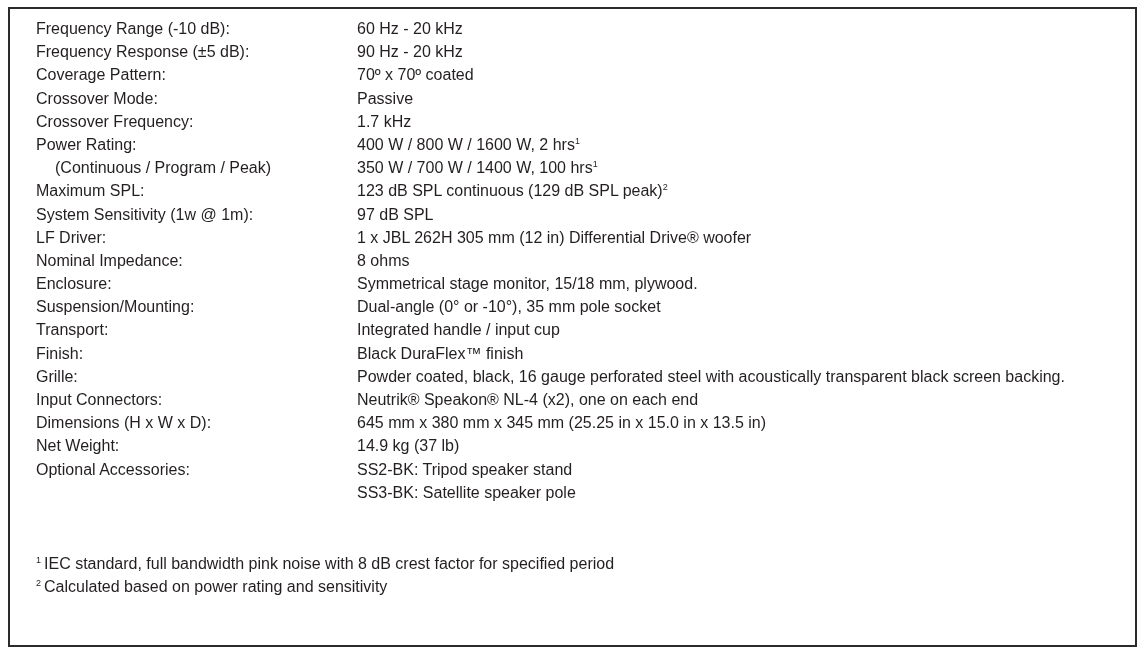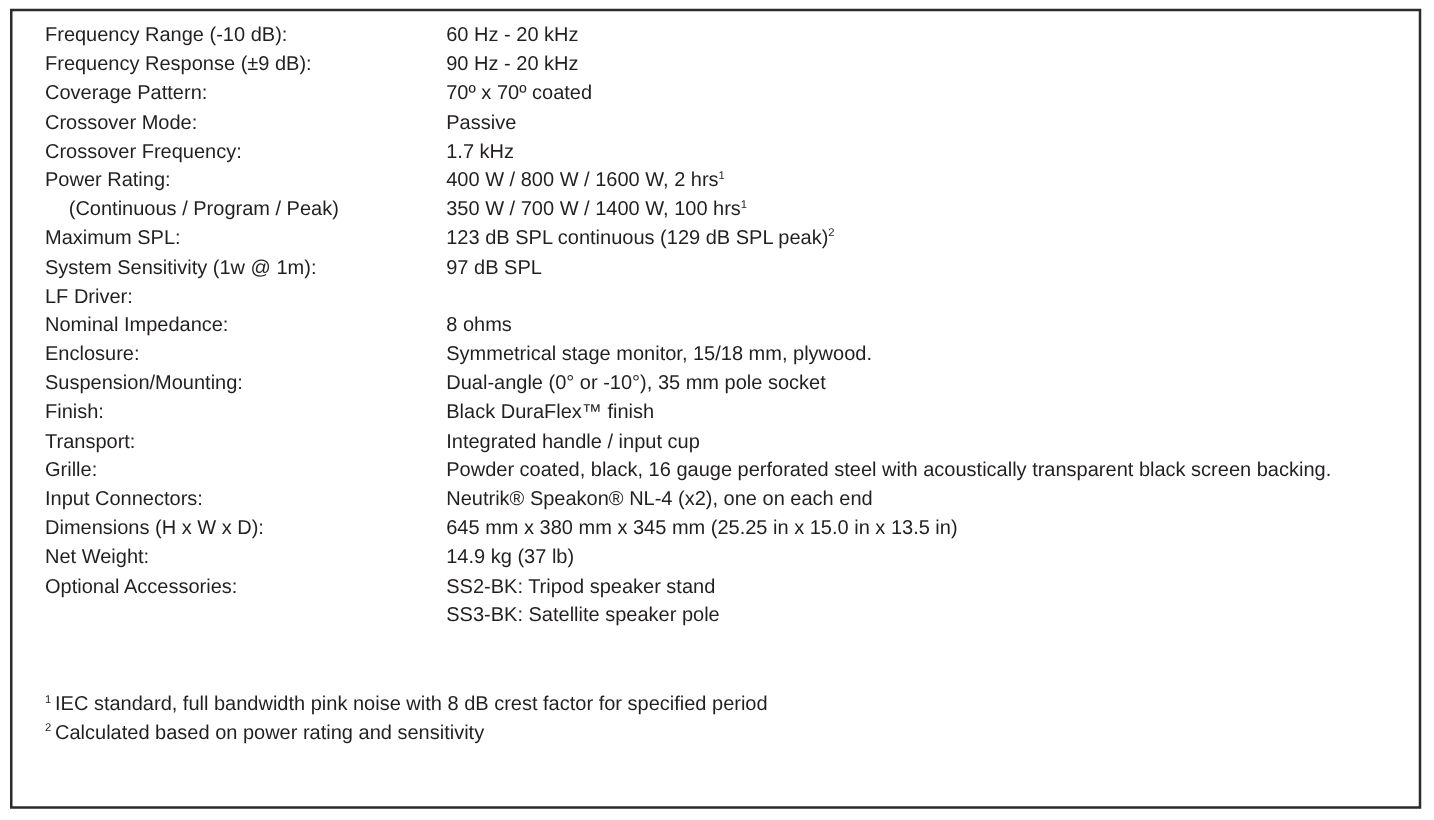--- a/index.html
+++ b/index.html
@@ -69,21 +69,21 @@
 </head>
 <body>
 
 <div class="spec-box">
   <div class="spec-table">
     <div class="spec-row">
       <span class="spec-label">Frequency Range (-10 dB):</span>
       <span class="spec-value"><span>60 Hz - 20 kHz</span><sup></sup></span>
     </div>
     <div class="spec-row">
-      <span class="spec-label">Frequency Response (±9 dB):</span>
+      <span class="spec-label">Frequency Response (±5 dB):</span>
       <span class="spec-value"><span>90 Hz - 20 kHz</span><sup></sup></span>
     </div>
     <div class="spec-row">
       <span class="spec-label">Coverage Pattern:</span>
       <span class="spec-value"><span>70º x 70º coated</span><sup></sup></span>
     </div>
     <div class="spec-row">
       <span class="spec-label">Crossover Mode:</span>
       <span class="spec-value"><span>Passive</span><sup></sup></span>
     </div>
@@ -102,40 +102,41 @@
     <div class="spec-row">
       <span class="spec-label">Maximum SPL:</span>
       <span class="spec-value"><span>123 dB SPL continuous (129 dB SPL peak)</span><sup>2</sup></span>
     </div>
     <div class="spec-row">
       <span class="spec-label">System Sensitivity (1w @ 1m):</span>
       <span class="spec-value"><span>97 dB SPL</span><sup></sup></span>
     </div>
     <div class="spec-row">
       <span class="spec-label">LF Driver:</span>
+      <span class="spec-value"><span>1 x JBL 262H 305 mm (12 in) Differential Drive® woofer</span><sup></sup></span>
     </div>
     <div class="spec-row">
       <span class="spec-label">Nominal Impedance:</span>
       <span class="spec-value"><span>8 ohms</span><sup></sup></span>
     </div>
     <div class="spec-row">
       <span class="spec-label">Enclosure:</span>
       <span class="spec-value"><span>Symmetrical stage monitor, 15/18 mm, plywood.</span><sup></sup></span>
     </div>
     <div class="spec-row">
       <span class="spec-label">Suspension/Mounting:</span>
       <span class="spec-value"><span>Dual-angle (0° or -10°), 35 mm pole socket</span><sup></sup></span>
     </div>
     <div class="spec-row">
+      <span class="spec-label">Transport:</span>
+      <span class="spec-value"><span>Integrated handle / input cup</span><sup></sup></span>
+    </div>
+    <div class="spec-row">
       <span class="spec-label">Finish:</span>
       <span class="spec-value"><span>Black DuraFlex™ finish</span><sup></sup></span>
-    </div>
-    <div class="spec-row">
-      <span class="spec-label">Transport:</span>
-      <span class="spec-value"><span>Integrated handle / input cup</span><sup></sup></span>
     </div>
     <div class="spec-row">
       <span class="spec-label">Grille:</span>
       <span class="spec-value"><span>Powder coated, black, 16 gauge perforated steel with acoustically transparent black screen backing.</span><sup></sup></span>
     </div>
     <div class="spec-row">
       <span class="spec-label">Input Connectors:</span>
       <span class="spec-value"><span>Neutrik® Speakon® NL-4 (x2), one on each end</span><sup></sup></span>
     </div>
     <div class="spec-row">

